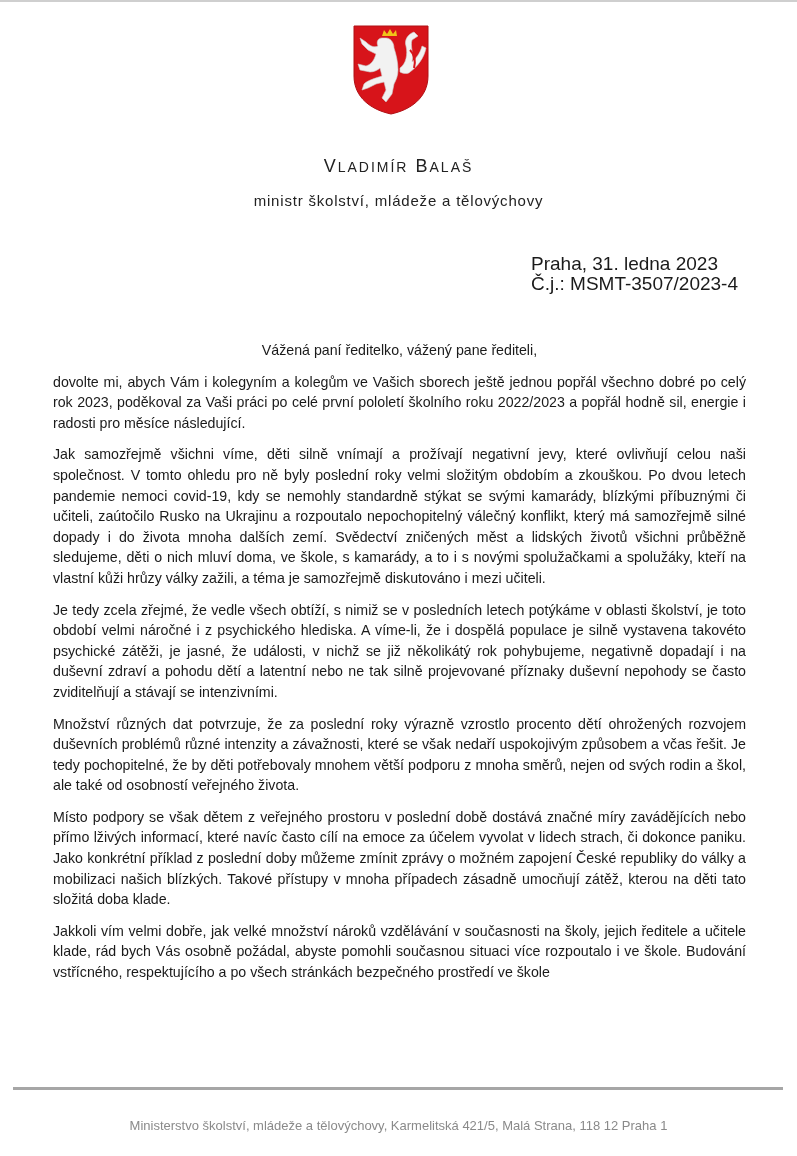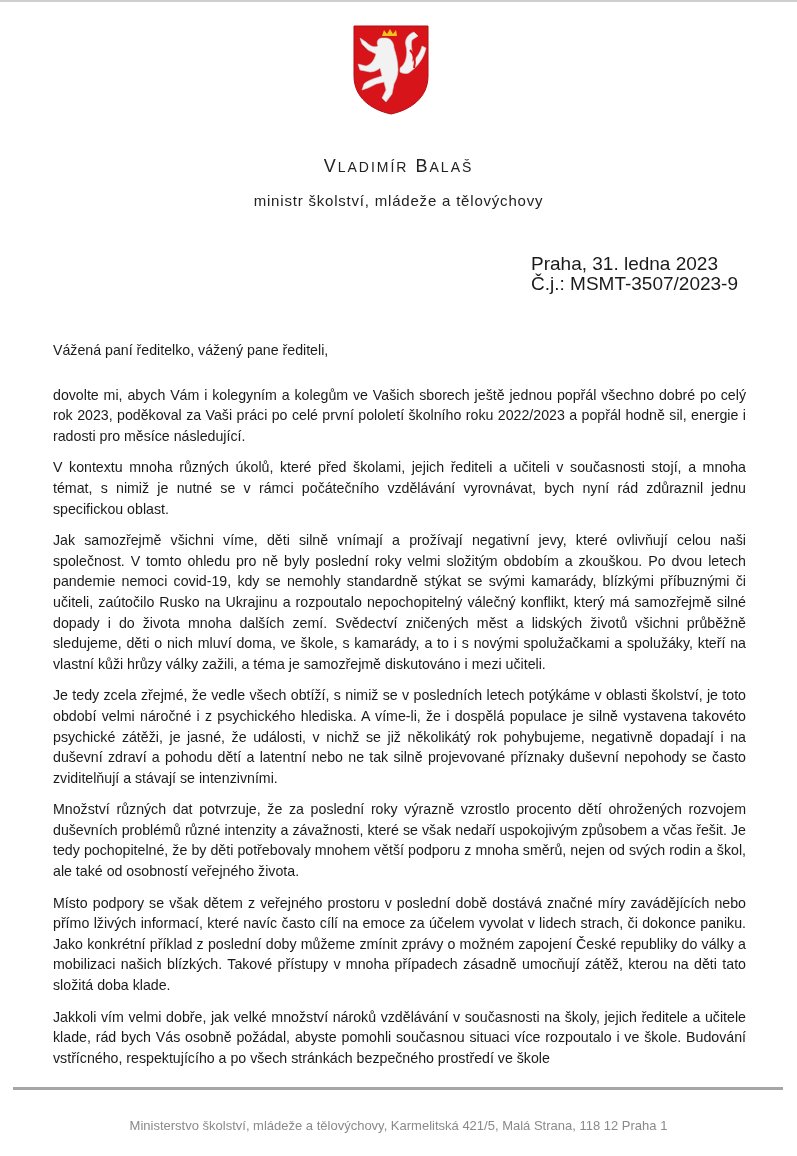--- a/index.html
+++ b/index.html
@@ -63,21 +63,21 @@
       top: 340px;
       width: 693px;
       font-size: 14.2px;
       line-height: 20.6px;
       color: #1a1a1a;
     }
     .letter p {
       margin: 0 0 11px 0;
       text-align: justify;
     }
-    .letter p.salutation { margin-bottom: 24px; text-align: left; }
+    .letter p.salutation { margin-bottom: 11px; text-align: center; }
     .footer-line {
       position: absolute;
       left: 13px;
       top: 1087px;
       width: 770px;
       height: 3px;
       background: #a6a6a6;
     }
     .footer-text {
       position: absolute;
@@ -108,27 +108,26 @@
 
 <div class="minister-name">
   <span>V</span><span class="sc">LADIMÍR</span>
   <span>B</span><span class="sc">ALAŠ</span>
 </div>
 
 <div class="minister-title">ministr školství, mládeže a tělovýchovy</div>
 
 <div class="date-block">
   <div>Praha, 31. ledna 2023</div>
-  <div>Č.j.: MSMT-3507/2023-9</div>
+  <div>Č.j.: MSMT-3507/2023-4</div>
 </div>
 
 <div class="letter">
   <p class="salutation">Vážená paní ředitelko, vážený pane řediteli,</p>
   <p>dovolte mi, abych Vám i kolegyním a kolegům ve Vašich sborech ještě jednou popřál všechno dobré po celý rok 2023, poděkoval za Vaši práci po celé první pololetí školního roku 2022/2023 a popřál hodně sil, energie i radosti pro měsíce následující.</p>
-  <p>V kontextu mnoha různých úkolů, které před školami, jejich řediteli a učiteli v současnosti stojí, a mnoha témat, s nimiž je nutné se v rámci počátečního vzdělávání vyrovnávat, bych nyní rád zdůraznil jednu specifickou oblast.</p>
   <p>Jak samozřejmě všichni víme, děti silně vnímají a prožívají negativní jevy, které ovlivňují celou naši společnost. V tomto ohledu pro ně byly poslední roky velmi složitým obdobím a zkouškou. Po dvou letech pandemie nemoci covid-19, kdy se nemohly standardně stýkat se svými kamarády, blízkými příbuznými či učiteli, zaútočilo Rusko na Ukrajinu a rozpoutalo nepochopitelný válečný konflikt, který má samozřejmě silné dopady i do života mnoha dalších zemí. Svědectví zničených měst a lidských životů všichni průběžně sledujeme, děti o nich mluví doma, ve škole, s kamarády, a to i s novými spolužačkami a spolužáky, kteří na vlastní kůži hrůzy války zažili, a téma je samozřejmě diskutováno i mezi učiteli.</p>
   <p>Je tedy zcela zřejmé, že vedle všech obtíží, s nimiž se v posledních letech potýkáme v oblasti školství, je toto období velmi náročné i z psychického hlediska. A víme-li, že i dospělá populace je silně vystavena takovéto psychické zátěži, je jasné, že události, v nichž se již několikátý rok pohybujeme, negativně dopadají i na duševní zdraví a pohodu dětí a latentní nebo ne tak silně projevované příznaky duševní nepohody se často zviditelňují a stávají se intenzivními.</p>
   <p>Množství různých dat potvrzuje, že za poslední roky výrazně vzrostlo procento dětí ohrožených rozvojem duševních problémů různé intenzity a závažnosti, které se však nedaří uspokojivým způsobem a včas řešit. Je tedy pochopitelné, že by děti potřebovaly mnohem větší podporu z mnoha směrů, nejen od svých rodin a škol, ale také od osobností veřejného života.</p>
   <p>Místo podpory se však dětem z veřejného prostoru v poslední době dostává značné míry zavádějících nebo přímo lživých informací, které navíc často cílí na emoce za účelem vyvolat v lidech strach, či dokonce paniku. Jako konkrétní příklad z poslední doby můžeme zmínit zprávy o možném zapojení České republiky do války a mobilizaci našich blízkých. Takové přístupy v mnoha případech zásadně umocňují zátěž, kterou na děti tato složitá doba klade.</p>
   <p>Jakkoli vím velmi dobře, jak velké množství nároků vzdělávání v současnosti na školy, jejich ředitele a učitele klade, rád bych Vás osobně požádal, abyste pomohli současnou situaci více rozpoutalo i ve škole. Budování vstřícného, respektujícího a po všech stránkách bezpečného prostředí ve škole</p>
 </div>
 
 <div class="footer-line"></div>
 <div class="footer-text">Ministerstvo školství, mládeže a tělovýchovy, Karmelitská 421/5, Malá Strana, 118 12 Praha 1</div>
 

